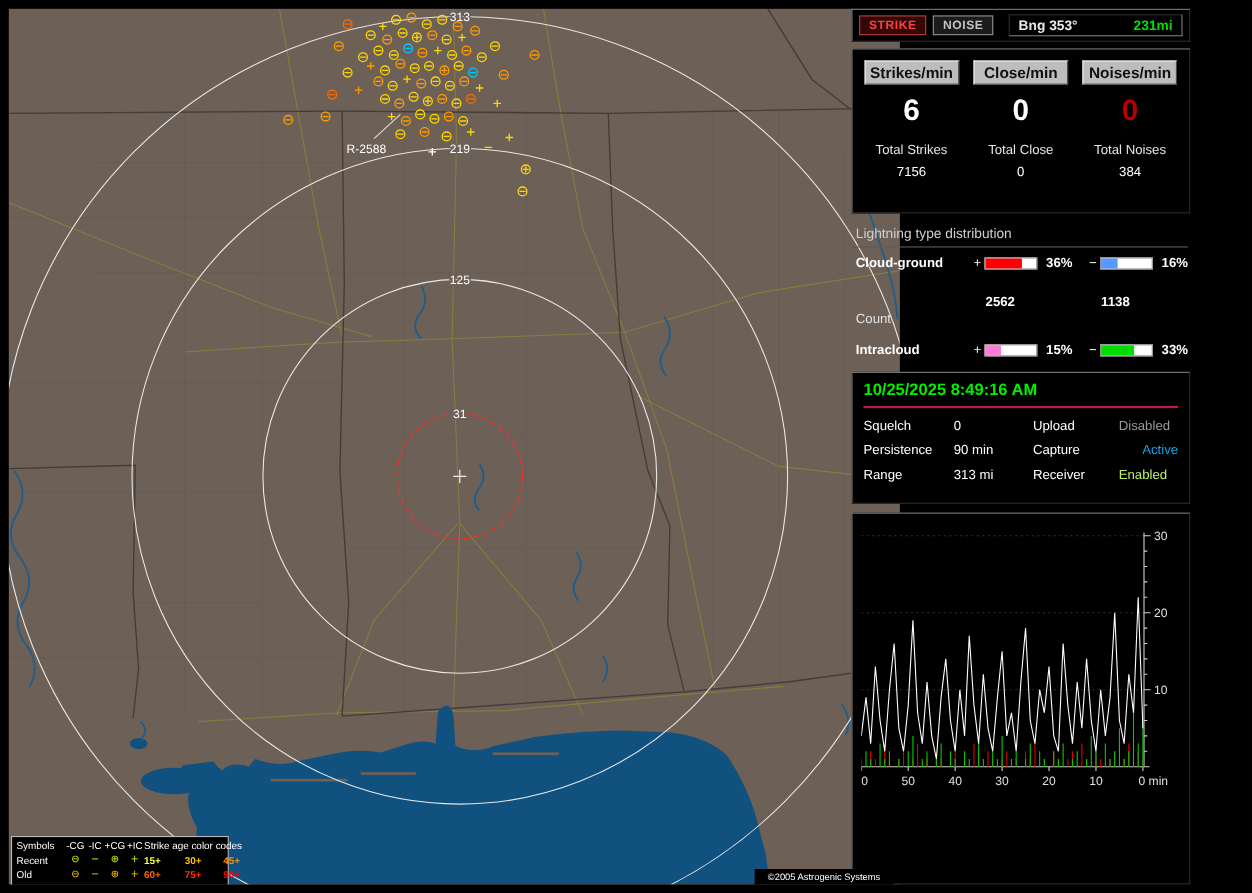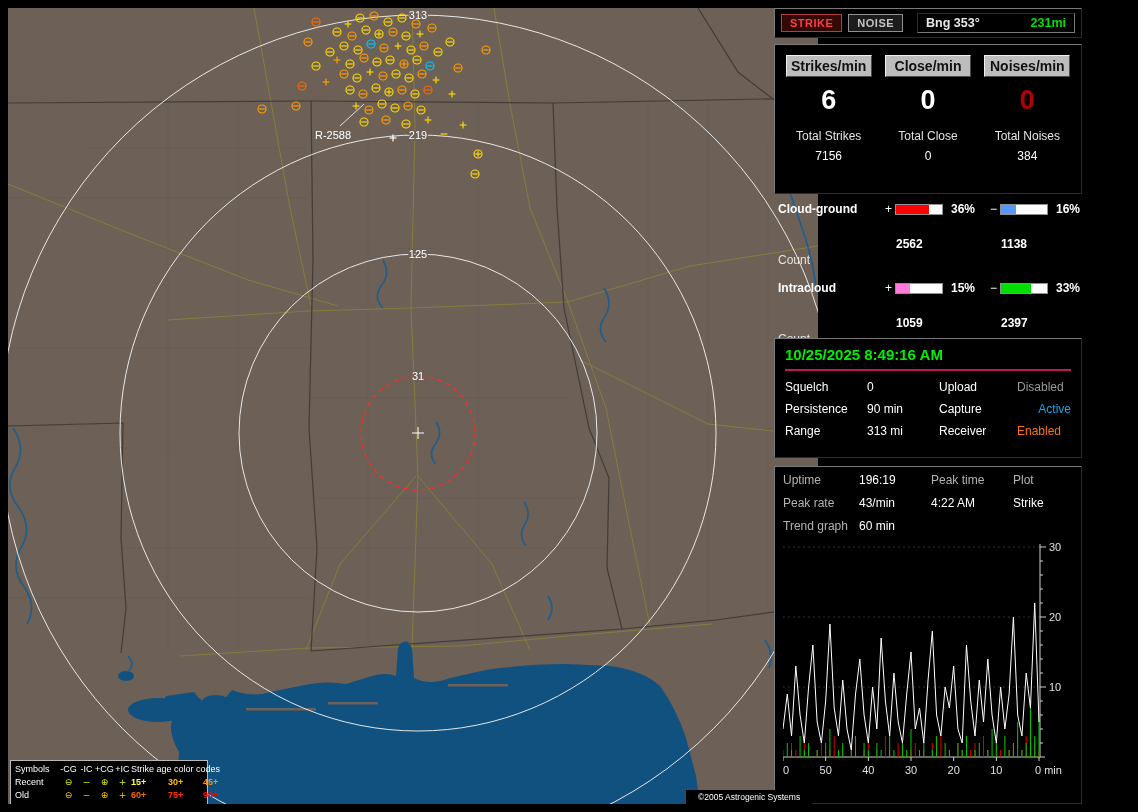--- a/index.html
+++ b/index.html
@@ -511,20 +511,21 @@
         <div>
           <button class="rate-btn">Noises/min</button>
           <div class="rate-val" style="color: rgb(180, 0, 0);">0</div>
           <div class="tot-lab">Total Noises</div>
           <div class="tot-val">384</div>
         </div>
       </div>
     </div>
 
     <div class="sec3">
+      <div class="dist-title">Lightning type distribution</div>
       <div class="dist-grid">
         <span class="dname">Cloud-ground</span>
         <span class="dsign">+</span>
         <span class="dbar">
             <span class="dfill" style="width: 72%; background: rgb(255, 0, 0);"></span>
           </span>
         <span class="dpct">36%</span>
         <span class="dsign">−</span>
         <span class="dbar">
             <span class="dfill" style="width: 32%; background: rgb(85, 153, 255);"></span>
@@ -564,41 +565,25 @@
         <span style="color: rgb(154, 154, 154);">Disabled</span>
 
         <span class="gval">Persistence</span>
         <span class="gval">90 min</span>
         <span class="gval">Capture</span>
         <span style="color: #0ea5e9; text-align: right;">Active</span>
 
         <span class="gval">Range</span>
         <span class="gval">313 mi</span>
         <span class="gval">Receiver</span>
-        <span style="color: #f97316;">Enabled</span>
+        <span style="color: #bef264;">Enabled</span>
       </div>
     </div>
 
     <div class="sec sec5">
-      <div class="stats-grid">
-        <span class="glab">Uptime</span>
-        <span class="gval">196:19</span>
-        <span class="glab">Peak time</span>
-        <span class="glab">Plot</span>
-
-        <span class="glab">Peak rate</span>
-        <span class="gval">43/min</span>
-        <span class="gval">4:22 AM</span>
-        <span class="gval">Strike</span>
-
-        <span class="glab">Trend graph</span>
-        <span class="gval">60 min</span>
-        <span></span>
-          <span></span>
-      </div>
       <div class="trend-wrap">
         <svg id="trend-svg" width="298" height="250" viewBox="0 0 298 250">
             <line x1="0" y1="148" x2="257" y2="148" stroke="#2e2e2e" stroke-dasharray="2 3"></line>
             <line x1="0" y1="78" x2="257" y2="78" stroke="#2e2e2e" stroke-dasharray="2 3"></line>
             <line x1="0" y1="8" x2="257" y2="8" stroke="#2e2e2e" stroke-dasharray="2 3"></line>
             <line x1="257" y1="5" x2="257" y2="218" stroke="#d0d0d0"></line>
             <line x1="0" y1="218" x2="262" y2="218" stroke="#d0d0d0"></line>
             <line x1="257" y1="204" x2="260" y2="204" stroke="#d0d0d0"></line>
             <line x1="257" y1="190" x2="260" y2="190" stroke="#d0d0d0"></line>
             <line x1="257" y1="176" x2="260" y2="176" stroke="#d0d0d0"></line>

